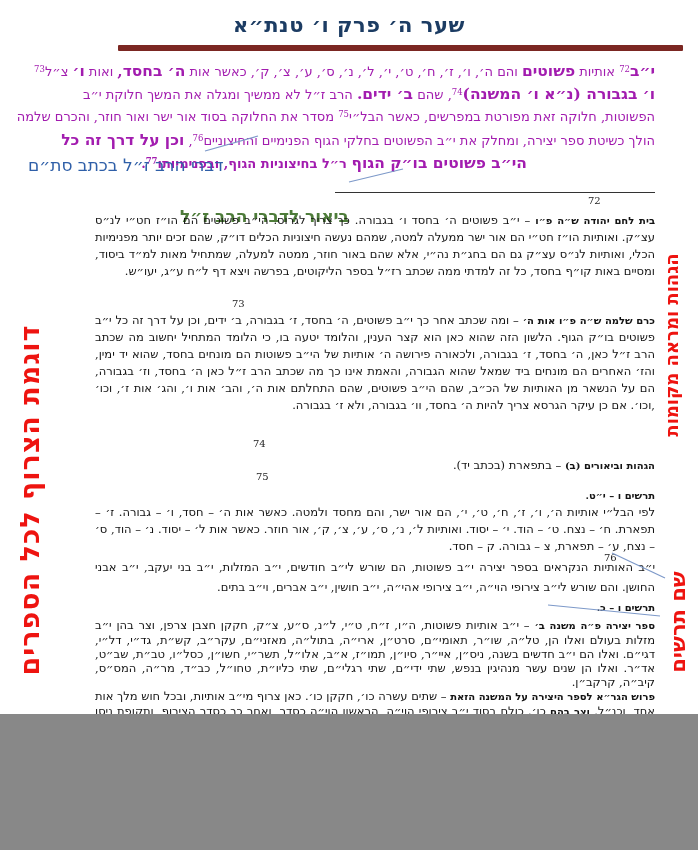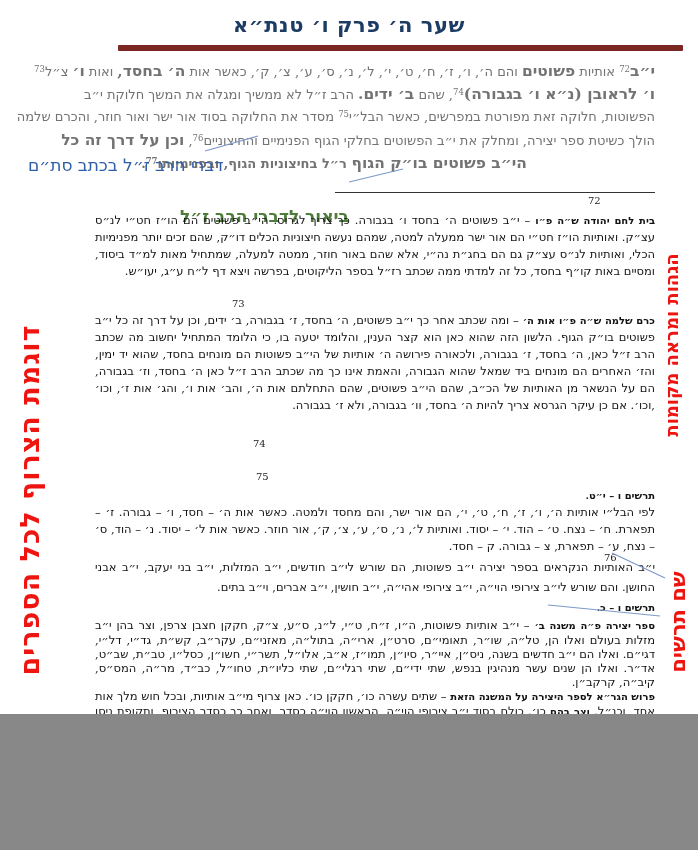--- a/index.html
+++ b/index.html
@@ -17,21 +17,21 @@
   }
   .rule{
     position:absolute; top:45px; left:118px; width:565px; height:6px;
     background:var(--rule-maroon); border-radius:1px;
   }
   
   .mline{
     position:absolute; right:43px; width:560px; height:23px;
     direction:rtl; font-size:13px; line-height:23px;
     text-align:justify; text-align-last:justify; white-space:nowrap;
-    color:#737373;
+    color:#a21caf;
   }
   .mline b{font-size:15.5px;}
   .mline.l4{width:442px;}
   .mline.l5{right:171px; width:auto; text-align:right; text-align-last:right;font-weight:bold;}
   sup.fnref{font-size:8.5px; line-height:0; vertical-align:4px; font-family:"DejaVu Serif",serif;}
   
   .legend-blue{
     position:absolute; top:155px; left:28px; direction:rtl; white-space:nowrap;
     font-size:17px; font-weight:normal; color:var(--legend-blue);
   }
@@ -74,41 +74,44 @@
 </head>
 <body>
 
 <div class="page">
 
   <div class="title">שער ה׳ פרק ו׳ טנת״א</div>
   <div class="rule"></div>
 
   <div>
     <div class="mline" style="top:59px"><b>י״ב</b><sup class="fnref">72</sup><span> אותיות </span><b>פשוטים</b><span> והם ה׳, ו׳, ז׳, ח׳, ט׳, י׳, ל׳, נ׳, ס׳, ע׳, צ׳, ק׳, כאשר אות </span><b>ה׳ בחסד,</b><span> ואות </span><b>ו׳</b><span> צ״ל</span><sup class="fnref">73</sup></div>
-    <div class="mline" style="top:82px"><b>ו׳ לראובן (נ״א ו׳ בגבורה)</b><sup class="fnref">74</sup><span>, שהם </span><b>ב׳ ידים.</b><span> הרב ז״ל לא ממשיך ומגלה את המשך חלוקת י״ב</span></div>
+    <div class="mline" style="top:82px"><b>ו׳ בגבורה (נ״א ו׳ המשנה)</b><sup class="fnref">74</sup><span>, שהם </span><b>ב׳ ידים.</b><span> הרב ז״ל לא ממשיך ומגלה את המשך חלוקת י״ב</span></div>
     <div class="mline" style="top:105px"><span>הפשוטות, חלוקה זאת מפורטת במפרשים, כאשר הבל״י</span><sup class="fnref">75</sup><span> מסדר את החלוקה בסוד אור ישר ואור חוזר, והכרם שלמה</span></div>
     <div class="mline l4" style="top:128px"><span>הולך כשיטת ספר יצירה, ומחלק את י״ב הפשוטים בחלקי הגוף הפנימיים והחיצוניים</span><sup class="fnref">76</sup><span>, </span><b>וכן על דרך זה כל</b></div>
     <div class="mline l5" style="top:151px"><b>הי״ב פשוטים בו״ק הגוף</b><span> ר״ל בחיצוניות הגוף, ובפנימיותו</span><sup class="fnref">77</sup><span>.</span></div>
   </div>
 
   <div class="legend-blue">דברי הרב ז״ל בכתב סת״ם</div>
   <div class="legend-green">ביאור לדברי הרב ז״ל</div>
 
   <div class="fnsep"></div>
   <div class="fnnum" style="left:588px;top:195px">72</div>
   <div class="fnnum" style="left:232px;top:298px">73</div>
   <div class="fnnum" style="left:253px;top:438px">74</div>
   <div class="fnnum" style="left:256px;top:471px">75</div>
   <div class="fnnum" style="left:604px;top:552px">76</div>
 
   <div class="fn" style="top:212px">
     <span class="fnp"><b>בית לחם יהודה ש״ה פ״ו</b><span> – י״ב פשוטים ה׳ בחסד ו׳ בגבורה. כך צריך לגרוס. הי״ב פשוטים הם הו״ז חט״י לנ״ס עצ״ק. ואותיות הו״ז חט״י הם אור ישר ממעלה למטה, שמהם נעשה חיצוניות הכלים דו״ק, שהם זכים יותר מפנימיות הכלי, ואותיות לנ״ס עצ״ק גם הם בחג״ת נה״י, אלא שהם באור חוזר, ממטה למעלה, שמתחיל מאות למ״ד ביסוד, ומסיים באות קו״ף בחסד, כל זה למדתי ממה שכתב רז״ל בספר הליקוטים, בפרשה ויצא דף ל״ח ע״ג, יעו״ש.</span></span>
   </div>
   <div class="fn" style="top:312px">
     <span class="fnp"><b>כרם שלמה ש״ה פ״ו אות ה׳</b><span> – ומה שכתב אחר כך י״ב פשוטים, ה׳ בחסד, ז׳ בגבורה, ב׳ ידים, וכן על דרך זה כל י״ב פשוטים בו״ק הגוף. הלשון הזה שהוא כאן הוא קצר הענין, והלומד יטעה בו, כי הלומד המתחיל יחשוב מה שכתב הרב ז״ל כאן, ה׳ בחסד, ז׳ בגבורה, ולכאורה פירושה ה׳ אותיות של הי״ב פשוטות הם מונחים בחסד, שהוא יד ימין, והז׳ האחרים הם מונחים ביד שמאל שהוא הגבורה, והאמת אינו כך מה שכתב הרב ז״ל כאן ה׳ בחסד, וז׳ בגבורה, הם על הנשאר מן האותיות של הכ״ב, שהם הי״ב פשוטים, שהם התחלתם אות ה׳, והב׳ אות ו׳, והג׳ אות ז׳, וכו׳ ,וכו׳. אם כן עיקר הגרסא צריך להיות ה׳ בחסד, וו׳ בגבורה, ולא ז׳ בגבורה.</span></span>
+  </div>
+  <div class="fn" style="top:457px">
+    <span class="fnp"><b>הגהות וביאורים (ב)</b><span> – בתפארת (בכתב יד).</span></span>
   </div>
   <div class="fn" style="top:487px">
     <span class="fnp"><b>תרשים ו – י״ט.</b></span>
     <span class="fnp"><span>לפי הבל״י אותיות ה׳, ו׳, ז׳, ח׳, ט׳, י׳, הם אור ישר, והם מחסד ולמטה. כאשר אות ה׳ – חסד, ו׳ – גבורה. ז׳ – תפארת. ח׳ – נצח. ט׳ – הוד. י׳ – יסוד. ואותיות ל׳, נ׳, ס׳, ע׳, צ׳, ק׳, אור חוזר. כאשר אות ל׳ – יסוד. נ׳ – הוד, ס׳ – נצח, ע׳ – תפארת, צ – גבורה. ק – חסד.</span></span>
   </div>
   <div class="fn fn76" style="top:557px">
     <span class="fnp"><span>י״ב האותיות הנקראים בספר יצירה י״ב פשוטות, הם שורש לי״ב חודשים, י״ב המזלות, י״ב בני יעקב, י״ב אבני החושן. והם שורש לי״ב צירופי הוי״ה, י״ב צירופי אהי״ה, י״ב חושין, י״ב אברים, וי״ב בתים.</span></span>
     <span class="fnp"><b>תרשים ו – כ.</b></span>
   </div>
   <div class="fn fn77" style="top:618px">

